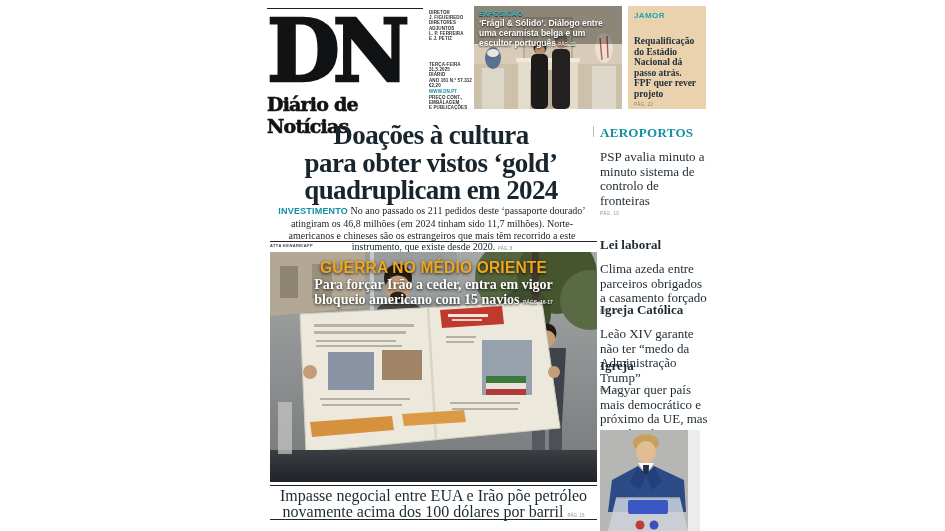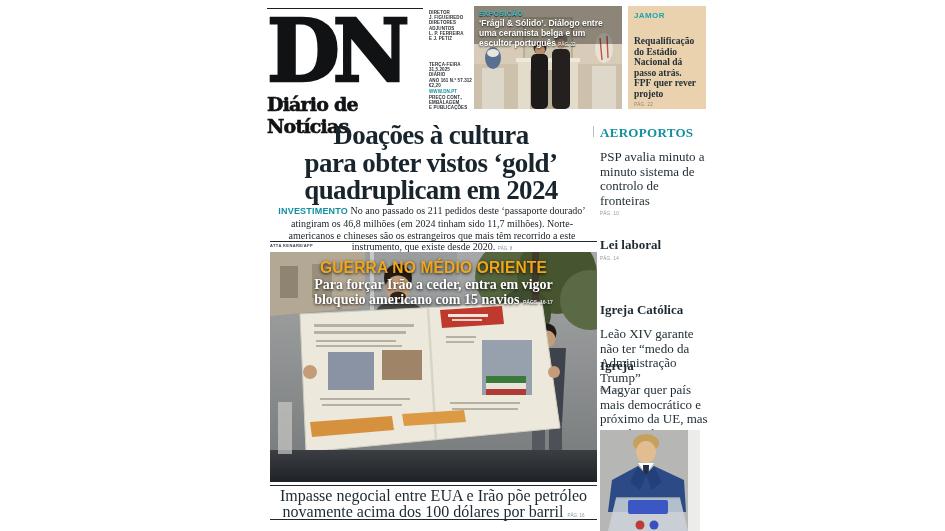--- a/index.html
+++ b/index.html
@@ -239,20 +239,21 @@
     <div class="rc-tick"></div>
 
     <div class="rc-aeroportos">
       <div class="rc-aeroportos-kicker">AEROPORTOS</div>
       <div class="rc-text">PSP avalia minuto a minuto sistema de controlo de fronteiras</div>
       <div class="rc-pageref">PÁG. 10</div>
     </div>
 
     <div class="rc-item0">
       <div class="rc-kicker">Lei laboral</div>
+      <div class="rc-text">Clima azeda entre parceiros obrigados a casamento forçado</div>
       <div class="rc-pageref">PÁG. 14</div>
     </div>
 
     <div class="rc-item1">
       <div class="rc-kicker">Igreja Católica</div>
       <div class="rc-text">Leão XIV garante não ter “medo da Administração Trump”</div>
       <div class="rc-pageref">PÁG. 17</div>
     </div>
 
     <div class="rc-item2">

